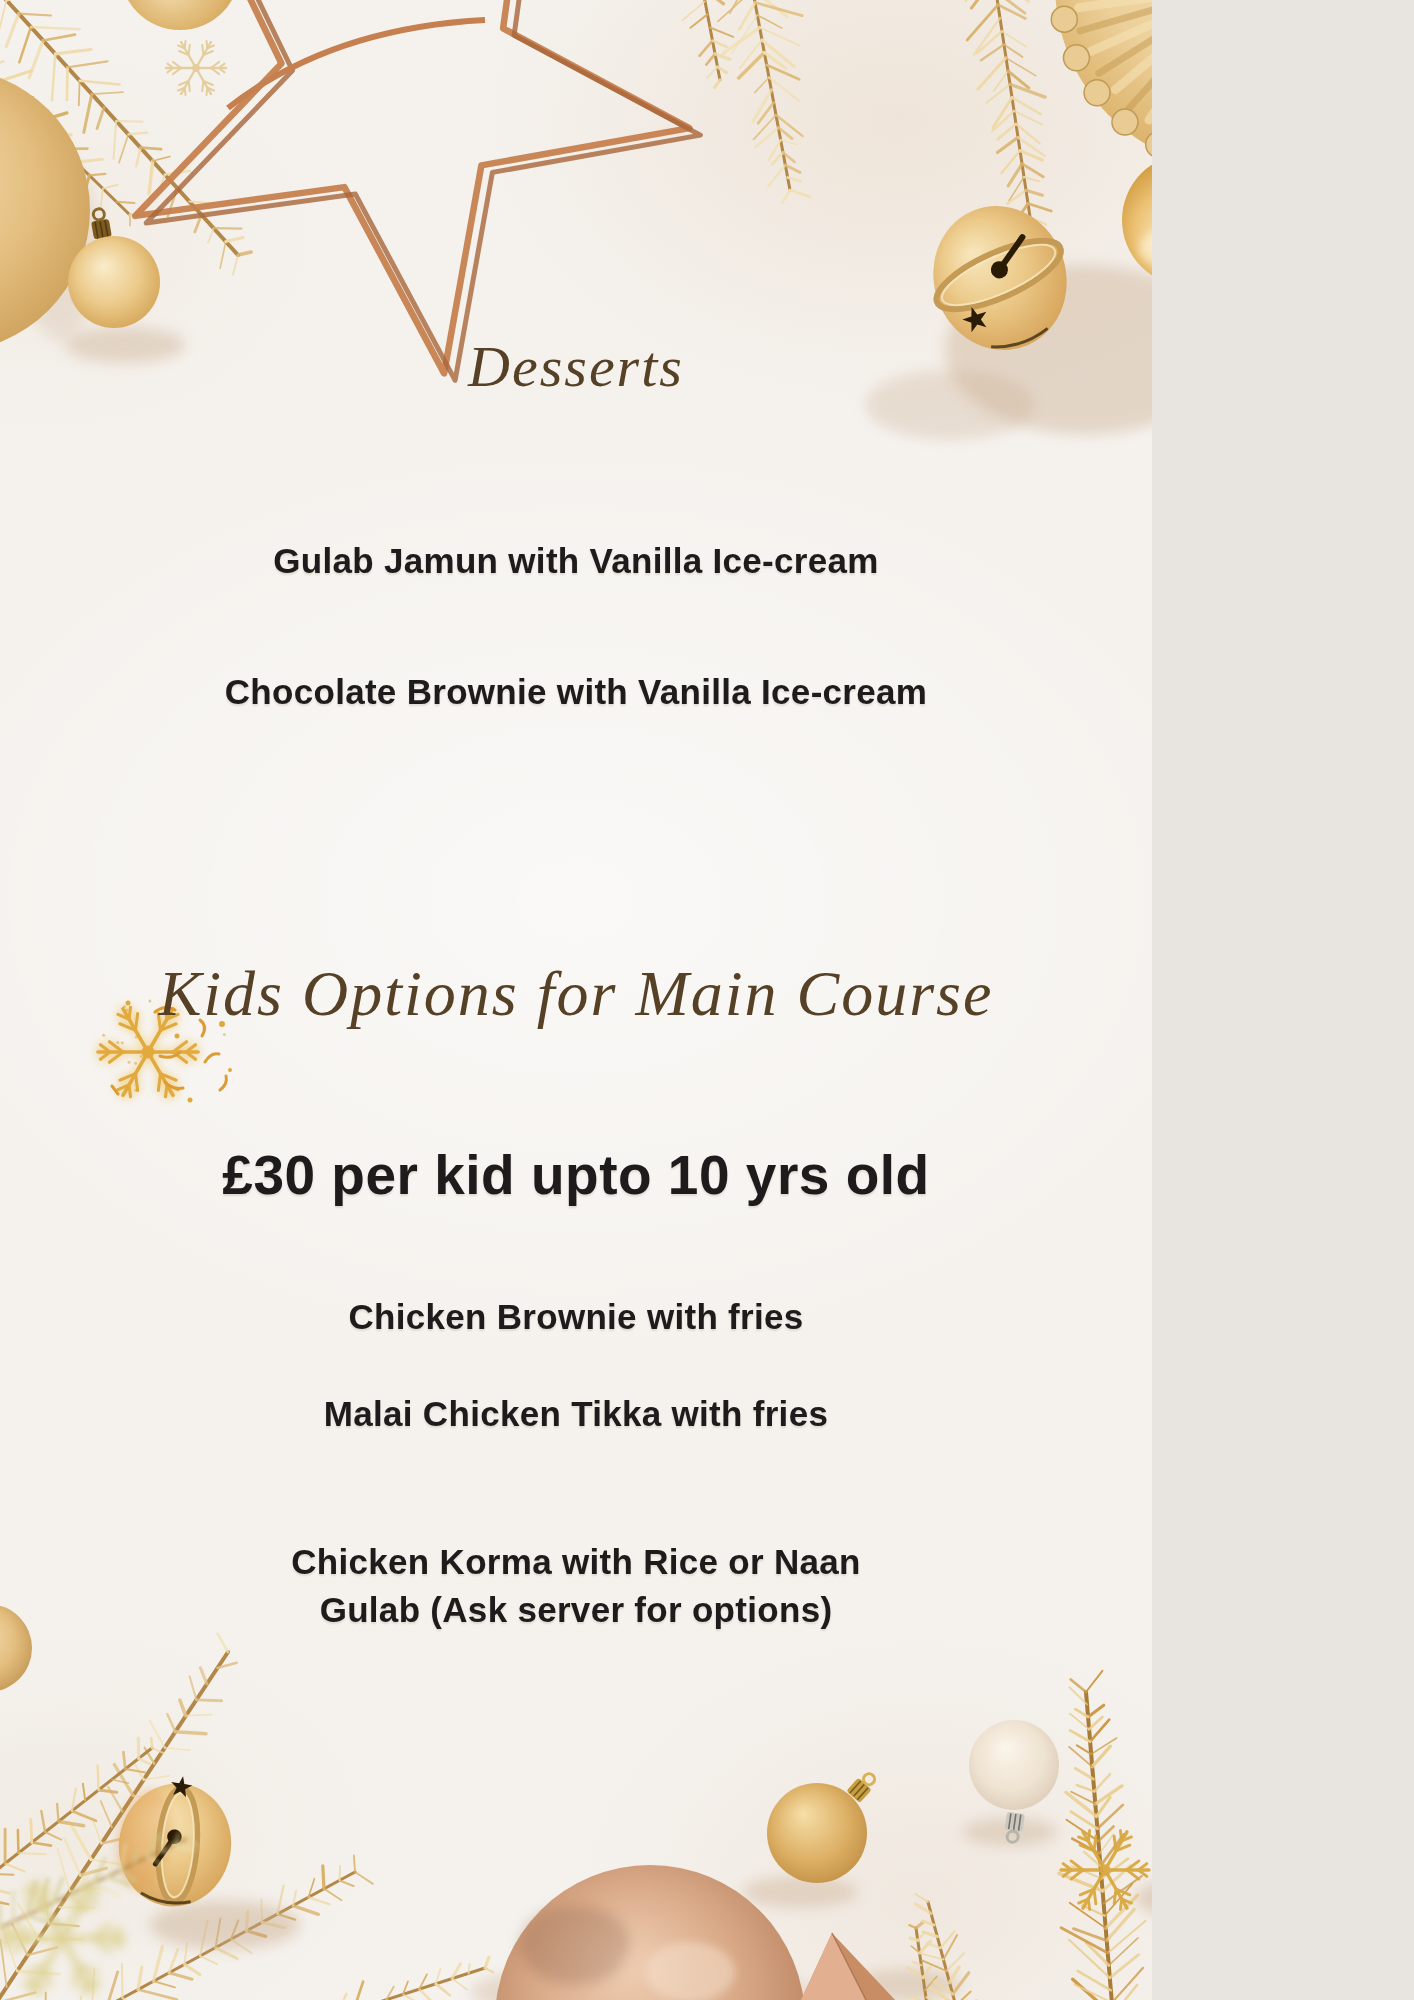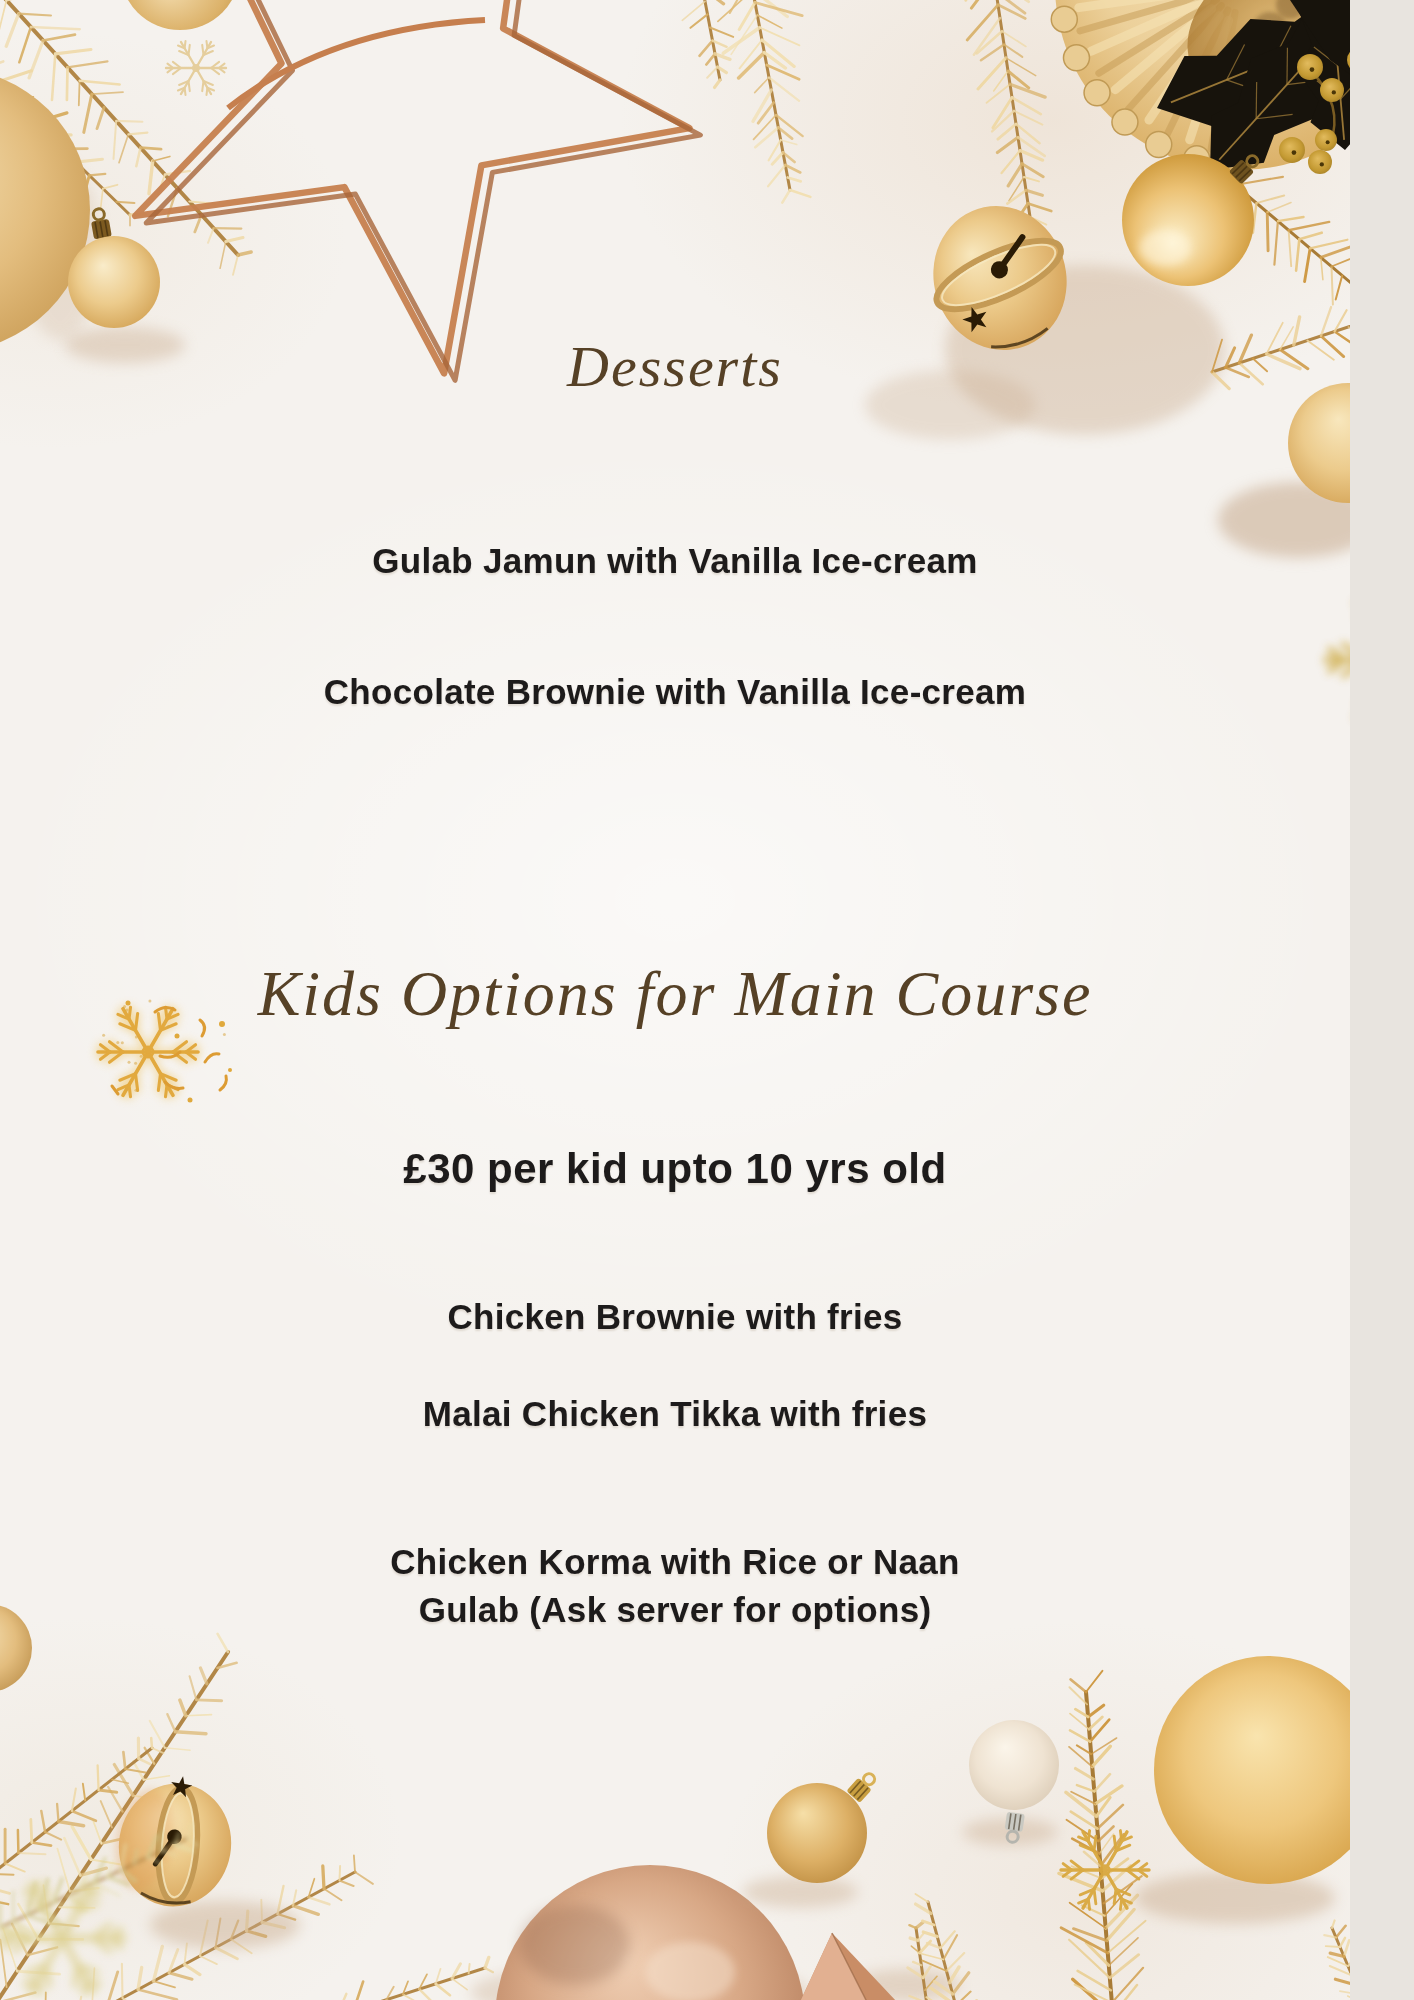--- a/index.html
+++ b/index.html
@@ -1,29 +1,29 @@
 <!DOCTYPE html>
 <html><head>
 <meta charset="utf-8">
 <style>
   html,body{margin:0;padding:0;background:#e8e4df;}
-  .canvas{position:relative;width:1350px;height:2000px;overflow:hidden;
+  .canvas{position:relative;width:1152px;height:2000px;overflow:hidden;
     background:
       radial-gradient(620px 420px at 78% 6%, rgba(224,196,166,.30), transparent 70%),
       radial-gradient(520px 400px at 80% 95%, rgba(224,200,175,.24), transparent 70%),
       radial-gradient(460px 320px at 6% 92%, rgba(223,206,180,.20), transparent 70%),
       radial-gradient(420px 300px at 4% 12%, rgba(226,204,176,.18), transparent 70%),
       radial-gradient(900px 620px at 50% 45%, rgba(255,255,255,.55), transparent 75%),
       #f5f2ee;
     font-family:"Liberation Sans",sans-serif;}
   #deco{position:absolute;left:0;top:0;}
   .line{position:absolute;left:0;right:0;text-align:center;line-height:1;white-space:nowrap;}
   .title{font-family:"Liberation Serif",serif;font-style:italic;color:#564126;letter-spacing:2px;}
   .item{font-weight:700;font-size:35px;color:#1d1b1b;letter-spacing:.3px;text-shadow:0 2px 2px rgba(92,62,30,.14);}
-  .price{font-weight:700;font-size:42px;color:#1d1b1b;letter-spacing:.5px;text-shadow:0 2px 2px rgba(92,62,30,.14);}
+  .price{font-weight:700;font-size:55px;color:#1d1b1b;letter-spacing:.5px;text-shadow:0 2px 2px rgba(92,62,30,.14);}
 </style>
 </head>
 <body>
 
 <div class="canvas">
   <svg id="deco" width="1414" height="2000" viewBox="0 0 1414 2000">
       <defs>
         <filter id="b1" x="-60%" y="-60%" width="220%" height="220%">
           <feGaussianBlur stdDeviation="2"></feGaussianBlur>
         </filter>

